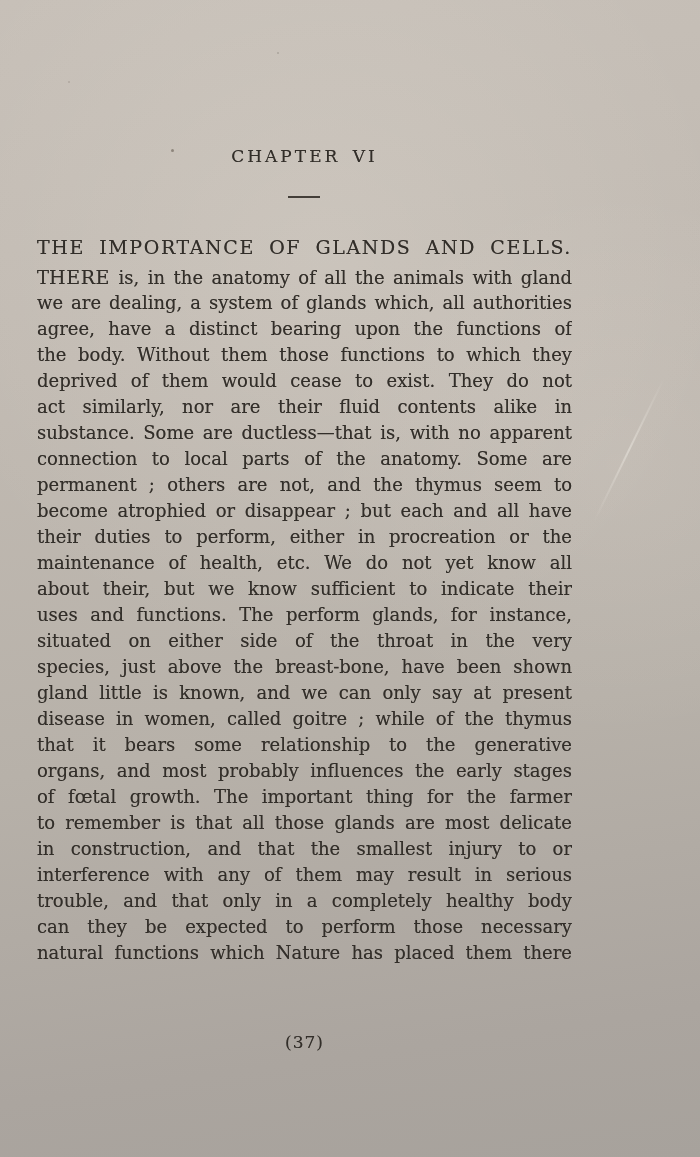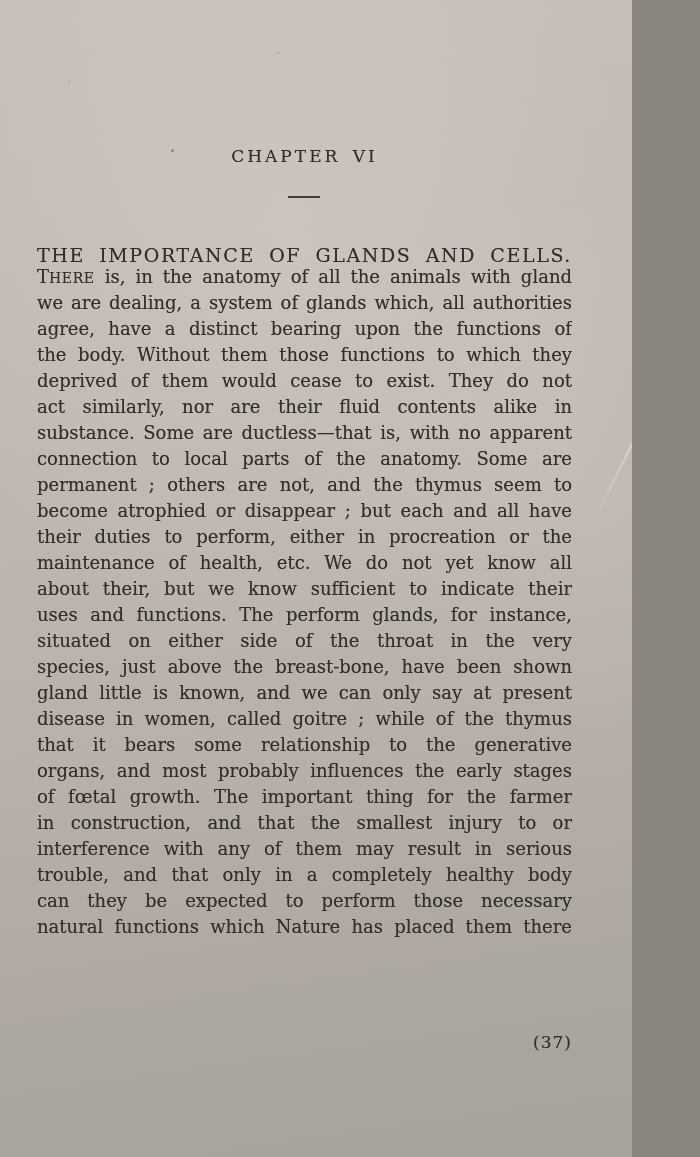--- a/index.html
+++ b/index.html
@@ -2,21 +2,21 @@
 <html><head>
 <meta charset="utf-8">
 <style>
   html, body {
     margin: 0;
     padding: 0;
     background: #8a857f;
   }
   #book-page {
     position: relative;
-    width: 632px;
+    width: 700px;
     height: 1157px;
     overflow: hidden;
     font-family: "DejaVu Serif", "Liberation Serif", serif;
     color: #322e29;
     background:
       radial-gradient(ellipse 90% 55% at 46% 22%, rgba(255,250,240,0.14), rgba(255,250,240,0) 65%),
       radial-gradient(ellipse 70% 40% at 88% 40%, rgba(255,245,238,0.10), rgba(255,245,238,0) 60%),
       linear-gradient(172deg, #c7c0b8 0%, #c1bab2 30%, #b7b1a9 62%, #aba59f 88%, #a7a29c 100%);
   }
   .col {
@@ -35,21 +35,21 @@
   .section-divider {
     position: absolute;
     top: 196px;
     left: 288px;
     width: 32px;
     height: 2px;
     background: #433e38;
     box-shadow: 0 0 0.5px rgba(46,42,38,0.6);
   }
   .section-title {
-    top: 244px;
+    top: 236px;
     font-size: 19px;
     letter-spacing: 1.6px;
     text-align: justify;
     text-align-last: justify;
     text-shadow: 0 0 0.6px rgba(46,42,38,0.55);
     white-space: normal;
   }
   .body-paragraph {
     top: 264px;
     font-size: 18px;
@@ -59,26 +59,26 @@
     line-height: 26px;
     text-align: justify;
     text-align-last: justify;
     text-shadow: 0 0 0.6px rgba(46,42,38,0.5);
     overflow: hidden;
   }
   .lead-cap {
     font-size: 18px;
   }
   .lead-small {
-    font-size: 14px;
+    font-size: 19px;
     letter-spacing: 0.6px;
   }
   .page-number {
     top: 1032px;
-    text-align: right;
+    text-align: center;
     font-size: 17px;
     letter-spacing: 1px;
     text-shadow: 0 0 0.6px rgba(46,42,38,0.5);
   }
   .paper-speck {
     position: absolute;
     border-radius: 50%;
     background: rgba(92,83,72,0.55);
   }
   .page-crease {
@@ -120,20 +120,21 @@
         <div class="line">maintenance of health, etc. We do not yet know all</div>
         <div class="line">about their, but we know sufficient to indicate their</div>
         <div class="line">uses and functions. The perform glands, for instance,</div>
         <div class="line">situated on either side of the throat in the very</div>
         <div class="line">species, just above the breast-bone, have been shown</div>
         <div class="line">gland little is known, and we can only say at present</div>
         <div class="line">disease in women, called goitre ; while of the thymus</div>
         <div class="line">that it bears some relationship to the generative</div>
         <div class="line">organs, and most probably influences the early stages</div>
         <div class="line">of fœtal growth. The important thing for the farmer</div>
+        <div class="line">to remember is that all those glands are most delicate</div>
         <div class="line">in construction, and that the smallest injury to or</div>
         <div class="line">interference with any of them may result in serious</div>
         <div class="line">trouble, and that only in a completely healthy body</div>
         <div class="line">can they be expected to perform those necessary</div>
         <div class="line">natural functions which Nature has placed them there</div>
       </div>
   </div>
 
   <div class="col page-number">(37)</div>
 

